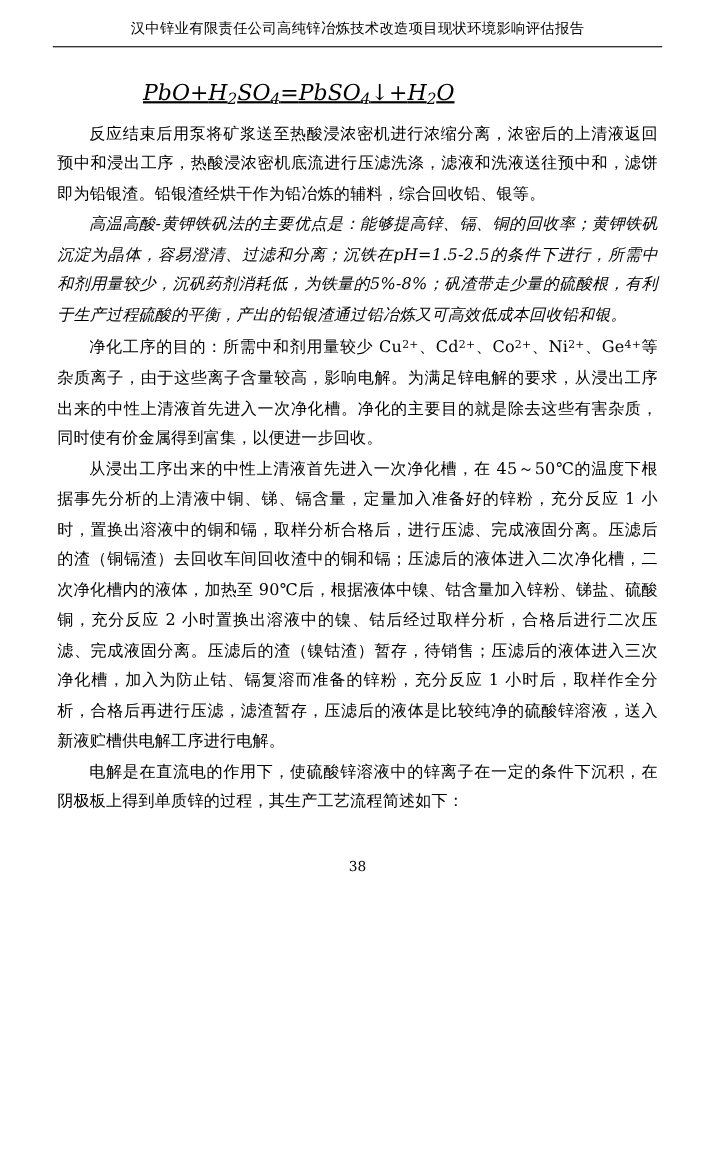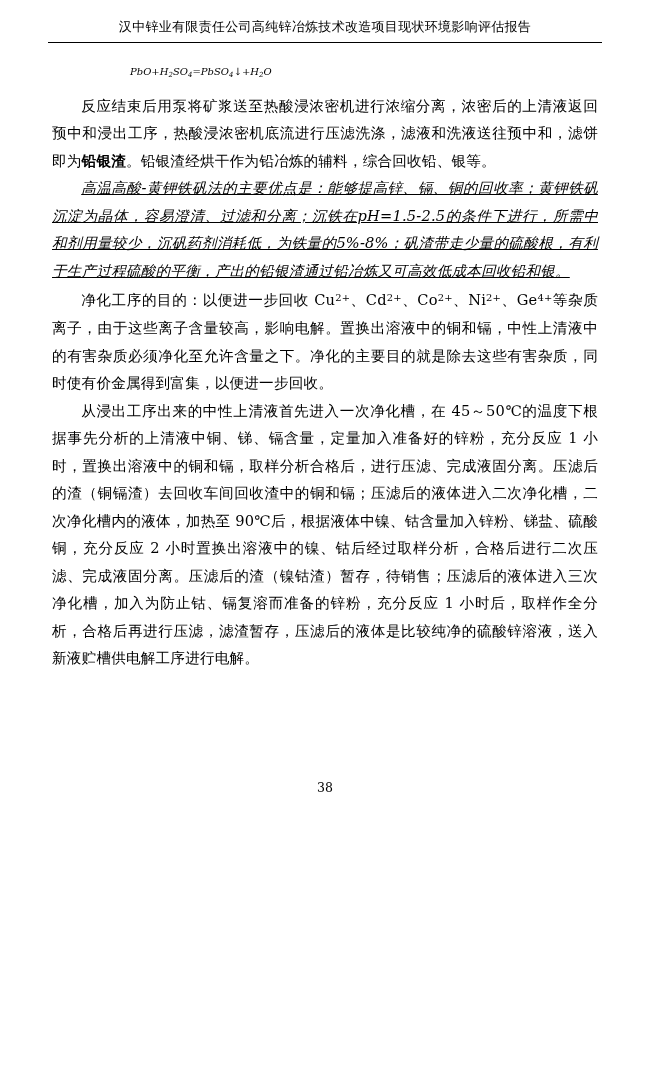--- a/index.html
+++ b/index.html
@@ -39,42 +39,42 @@
   p.para {
     margin: 0;
     font-size: 14.6px;
     line-height: 27.5px;
     text-align: justify;
     text-justify: inter-ideograph;
     text-indent: 2em;
     letter-spacing: 0.2px;
   }
   .equation {
-    margin: 0 0 2px 0;
+    margin: 12px 0 2px 0;
     padding-left: 78px;
     font-family: "DejaVu Serif", "Liberation Serif", serif;
     font-style: italic;
-    font-size: 10px;
+    font-size: 20px;
     line-height: 30px;
     white-space: nowrap;
+    text-decoration: underline;
   }
   .equation sub {
     font-size: 0.7em;
     vertical-align: -0.25em;
   }
   .equation .arrow {
     font-style: normal;
   }
   .bold {
-    font-weight: bold;
+    font-weight: normal;
     margin-top: 48px;
   }
   .italic {
     font-style: italic;
-    text-decoration: underline;
   }
   sup {
     font-size: 0.68em;
     vertical-align: 0.45em;
   }
   .footer {
     position: absolute;
     left: 0;
     right: 0;
     bottom: 20px;
@@ -97,26 +97,27 @@
 
     <div class="equation">
       <span>PbO</span><span>+</span><span>H</span><sub>2</sub><span>SO</span><sub>4</sub><span>=</span><span>PbSO</span><sub>4</sub><span class="arrow">↓</span><span>+</span><span>H</span><sub>2</sub><span>O</span>
     </div>
 
     <p class="para"><span>反应结束后用泵将矿浆送至热酸浸浓密机进行浓缩分离，浓密后的上清液返回预中和浸出工序，热酸浸浓密机底流进行压滤洗涤，滤液和洗液送往预中和，滤饼即为</span><span class="bold">铅银渣</span><span>。铅银渣经烘干作为铅冶炼的辅料，综合回收铅、银等。</span></p>
 
     <p class="para italic">高温高酸-黄钾铁矾法的主要优点是：能够提高锌、镉、铜的回收率；黄钾铁矾沉淀为晶体，容易澄清、过滤和分离；沉铁在pH=1.5-2.5的条件下进行，所需中和剂用量较少，沉矾药剂消耗低，为铁量的5%-8%；矾渣带走少量的硫酸根，有利于生产过程硫酸的平衡，产出的铅银渣通过铅冶炼又可高效低成本回收铅和银。</p>
 
 
-    <p class="para"><span>净化工序的目的：以便进一步回收 Cu</span><sup>2+</sup><span>、Cd</span><sup>2+</sup><span>、Co</span><sup>2+</sup><span>、Ni</span><sup>2+</sup><span>、Ge</span><sup>4+</sup><span>等杂质离子，由于这些离子含量较高，影响电解。置换出溶液中的铜和镉，中性上清液中的有害杂质必须净化至允许含量之下。净化的主要目的就是除去这些有害杂质，同时使有价金属得到富集，以便进一步回收。</span></p>
+    <p class="para"><span>净化工序的目的：所需中和剂用量较少 Cu</span><sup>2+</sup><span>、Cd</span><sup>2+</sup><span>、Co</span><sup>2+</sup><span>、Ni</span><sup>2+</sup><span>、Ge</span><sup>4+</sup><span>等杂质离子，由于这些离子含量较高，影响电解。为满足锌电解的要求，从浸出工序出来的中性上清液首先进入一次净化槽。净化的主要目的就是除去这些有害杂质，同时使有价金属得到富集，以便进一步回收。</span></p>
 
 
     <p class="para">从浸出工序出来的中性上清液首先进入一次净化槽，在 45～50℃的温度下根据事先分析的上清液中铜、锑、镉含量，定量加入准备好的锌粉，充分反应 1 小时，置换出溶液中的铜和镉，取样分析合格后，进行压滤、完成液固分离。压滤后的渣（铜镉渣）去回收车间回收渣中的铜和镉；压滤后的液体进入二次净化槽，二次净化槽内的液体，加热至 90℃后，根据液体中镍、钴含量加入锌粉、锑盐、硫酸铜，充分反应 2 小时置换出溶液中的镍、钴后经过取样分析，合格后进行二次压滤、完成液固分离。压滤后的渣（镍钴渣）暂存，待销售；压滤后的液体进入三次净化槽，加入为防止钴、镉复溶而准备的锌粉，充分反应 1 小时后，取样作全分析，合格后再进行压滤，滤渣暂存，压滤后的液体是比较纯净的硫酸锌溶液，送入新液贮槽供电解工序进行电解。</p>
 
 
+    <p class="para">电解是在直流电的作用下，使硫酸锌溶液中的锌离子在一定的条件下沉积，在阴极板上得到单质锌的过程，其生产工艺流程简述如下：</p>
 
 
   </div>
 
   <div class="footer">
     <span>38</span>
   </div>
 
 </div>
 

